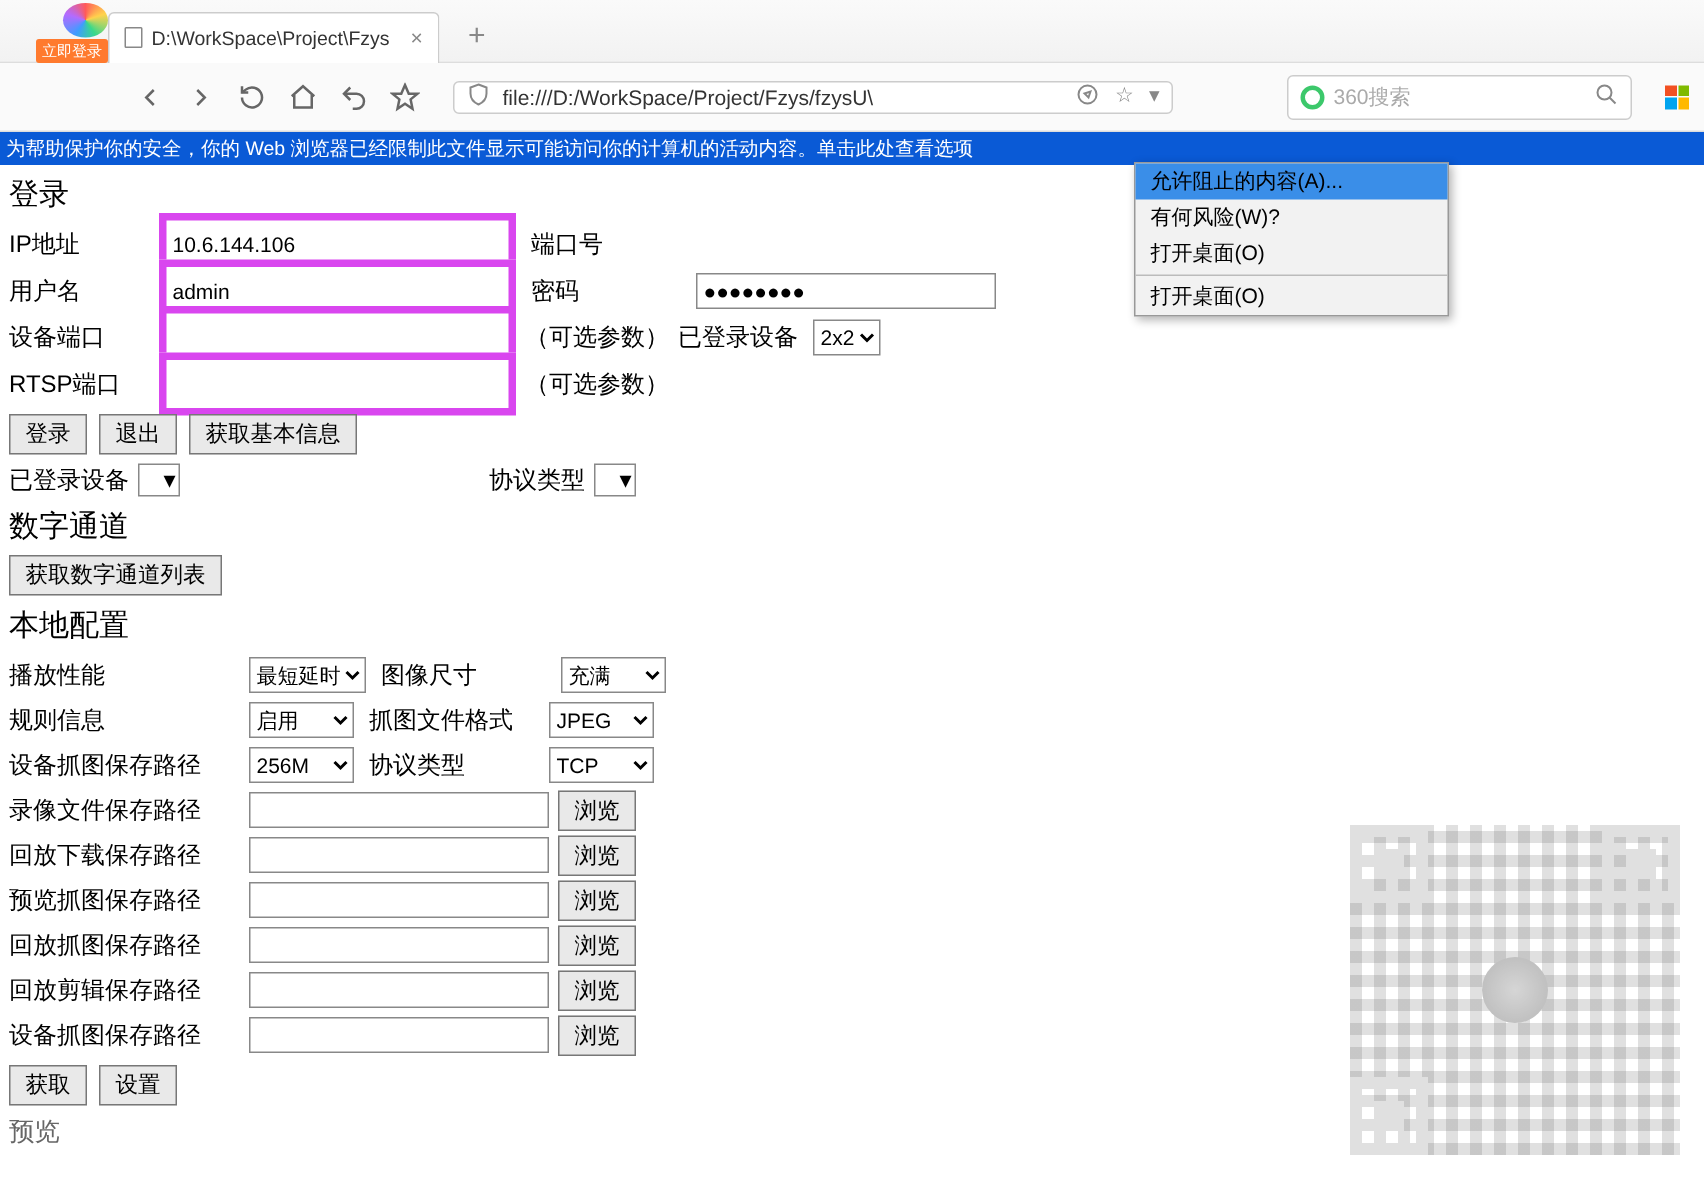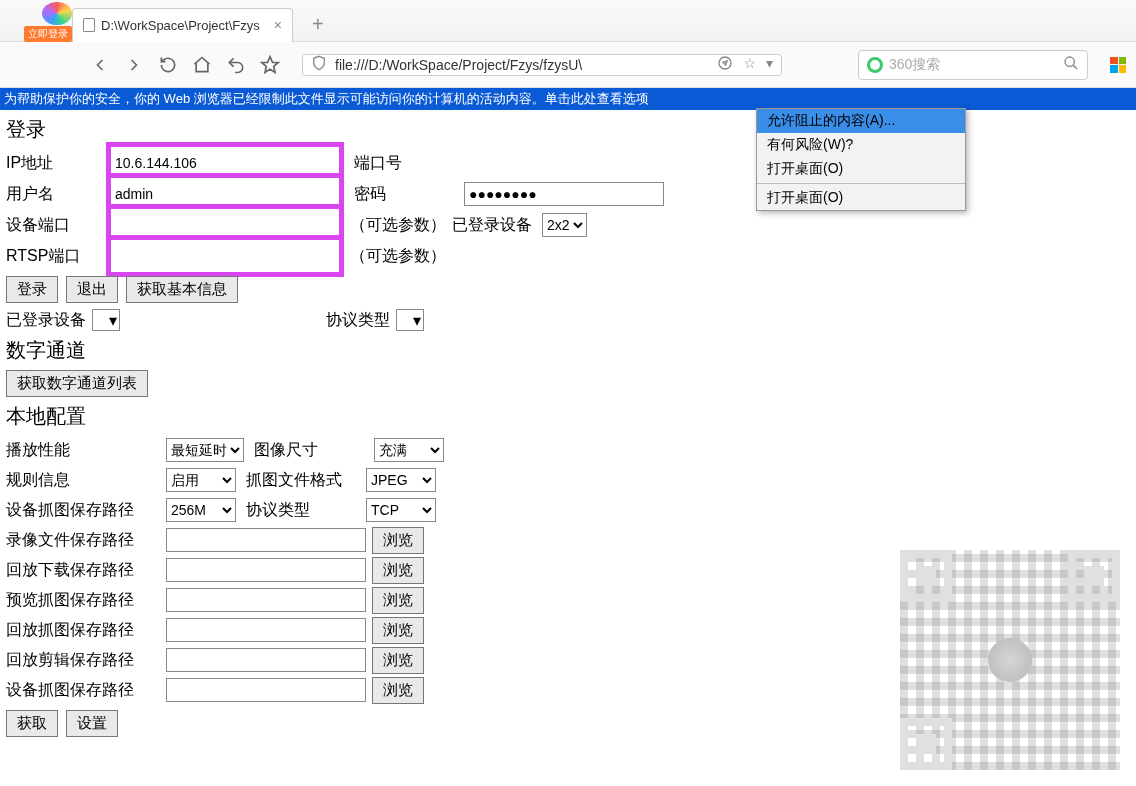--- a/index.html
+++ b/index.html
@@ -251,20 +251,21 @@
       <span class="llbl">设备抓图保存路径</span>
       <input class="path-input" style="">
       <button class="btn">浏览</button>
     </div>
 
   <div class="btn-row">
     <button class="btn">获取</button>
     <button class="btn">设置</button>
   </div>
 
+  <div style="font-size:17px;color:#666;margin-top:4px;">预览</div>
 </div>
 
 <div class="ctx-menu">
   <div class="ctx-item hl">允许阻止的内容(A)...</div>
   <div class="ctx-item">有何风险(W)?</div>
   <div class="ctx-item">打开桌面(O)</div>
   <div class="ctx-sep"></div>
   <div class="ctx-item">打开桌面(O)</div>
 </div>
 

